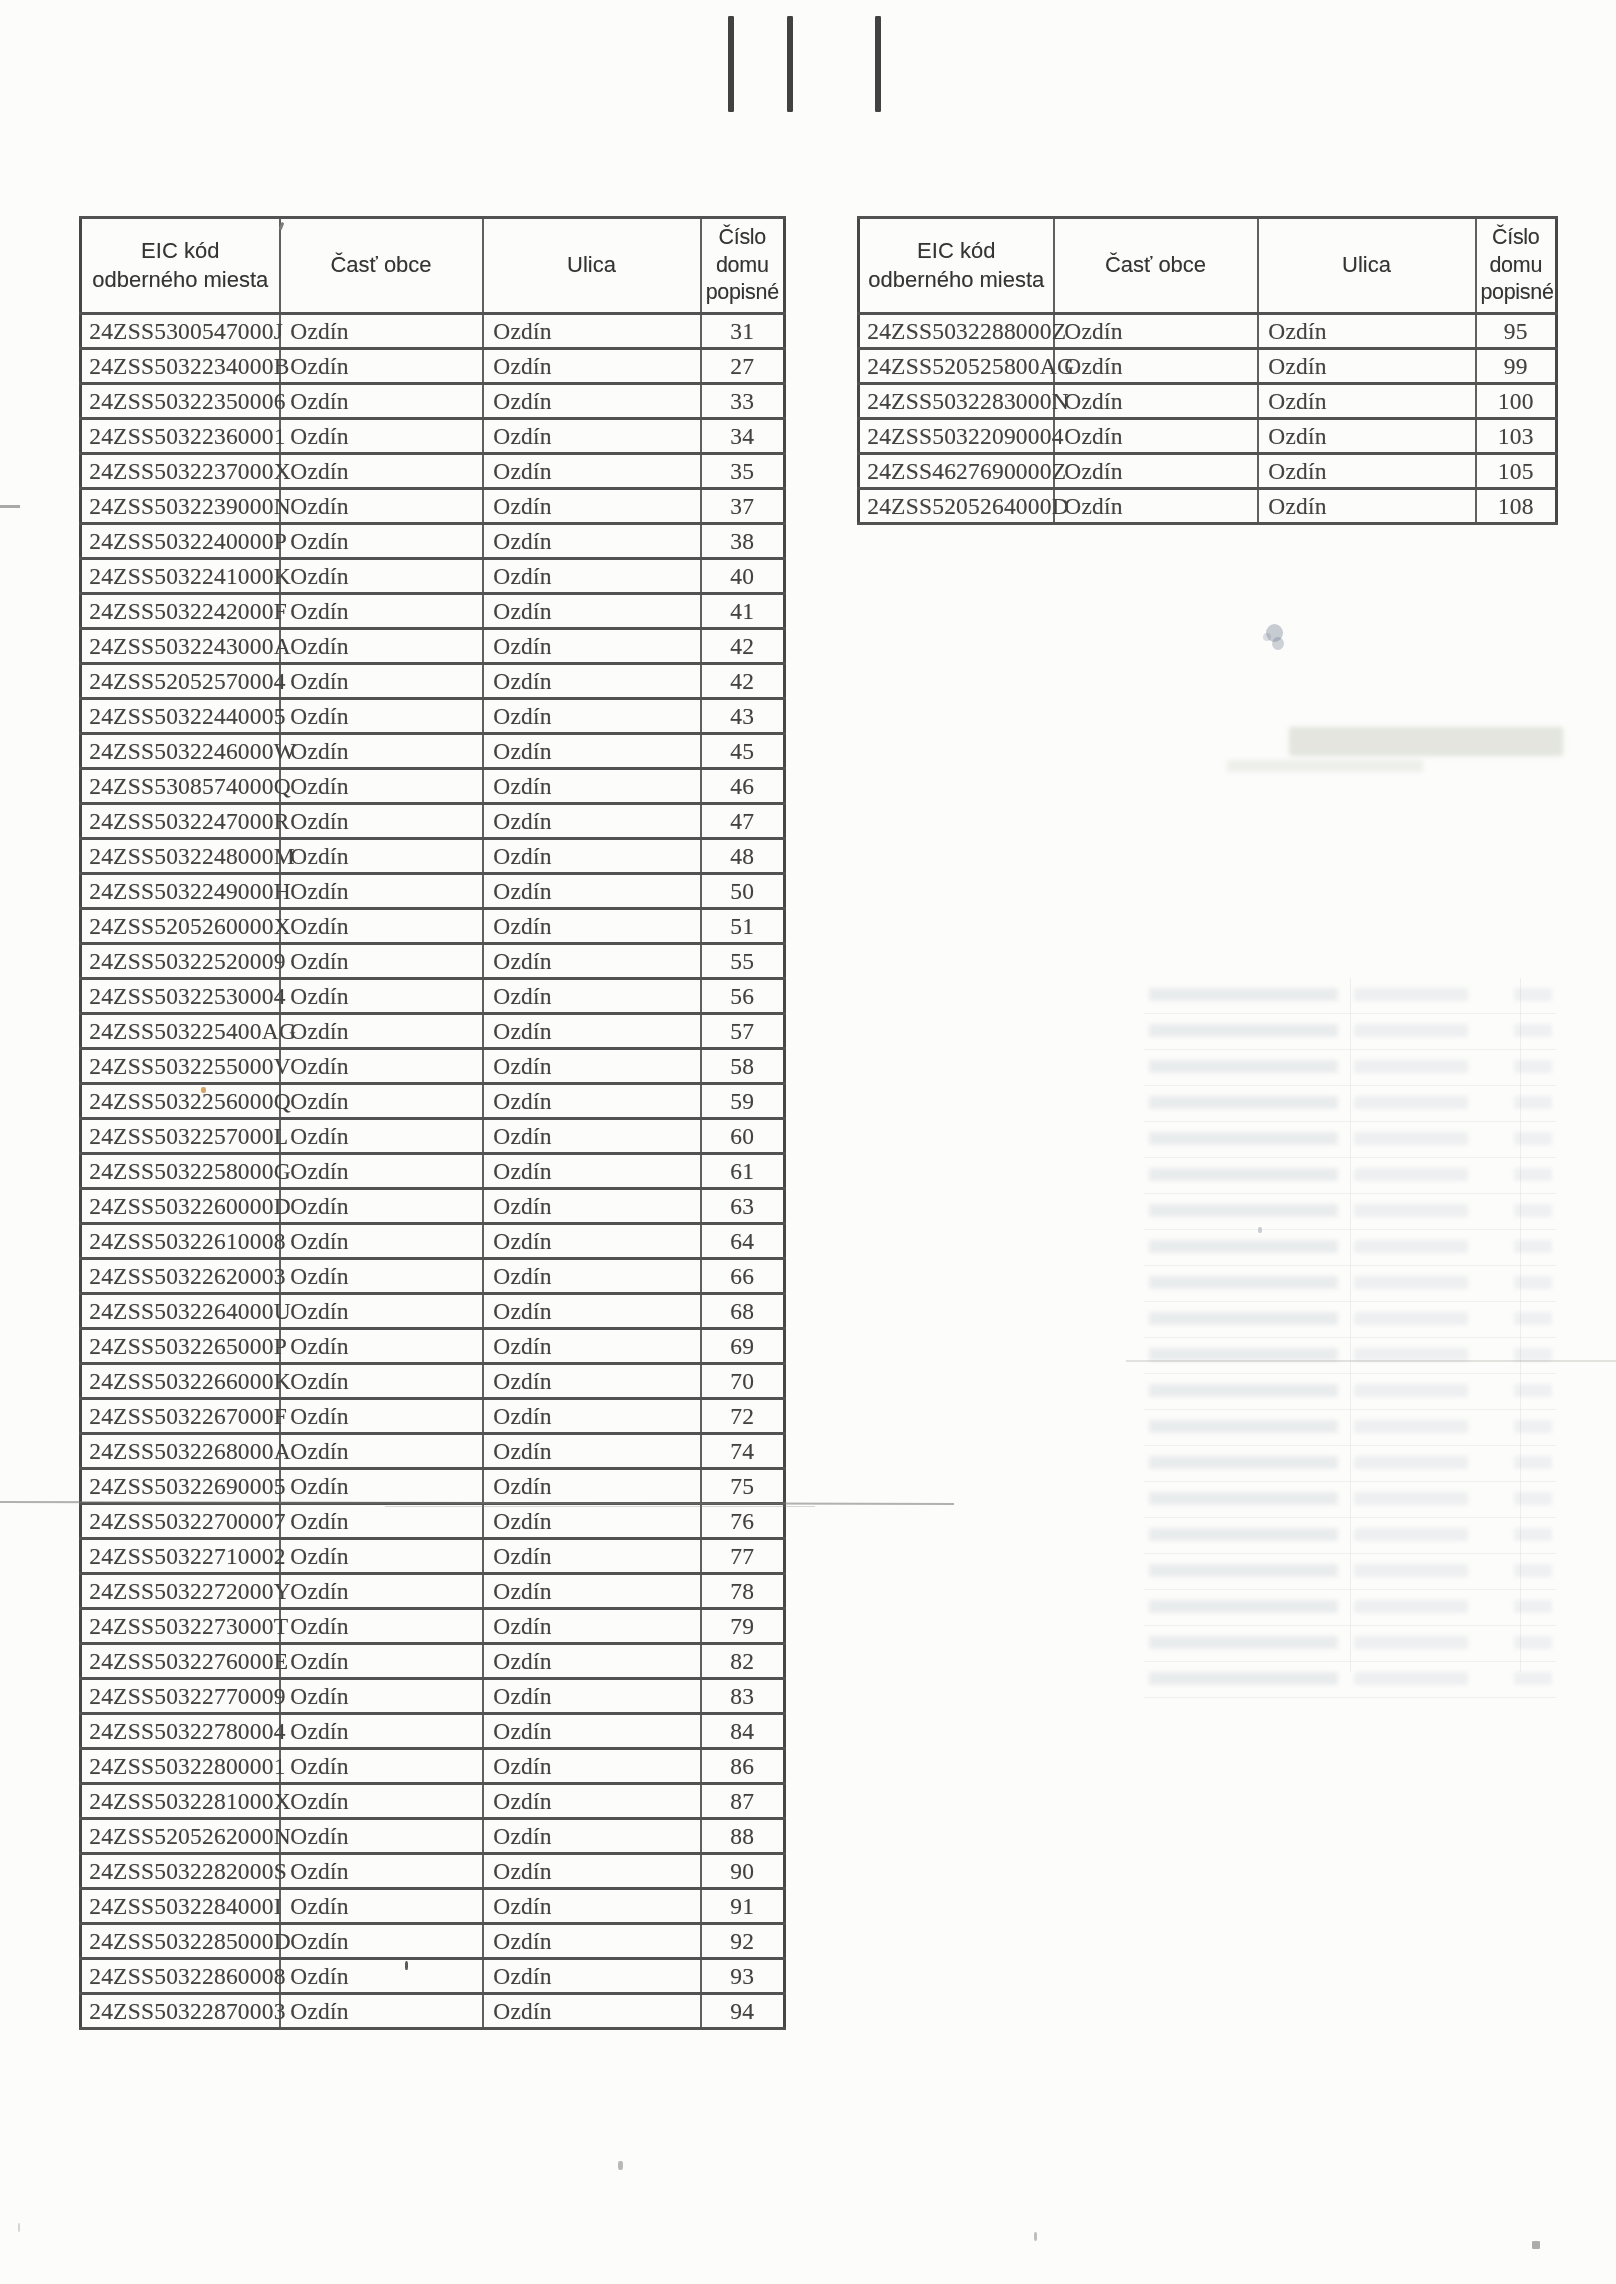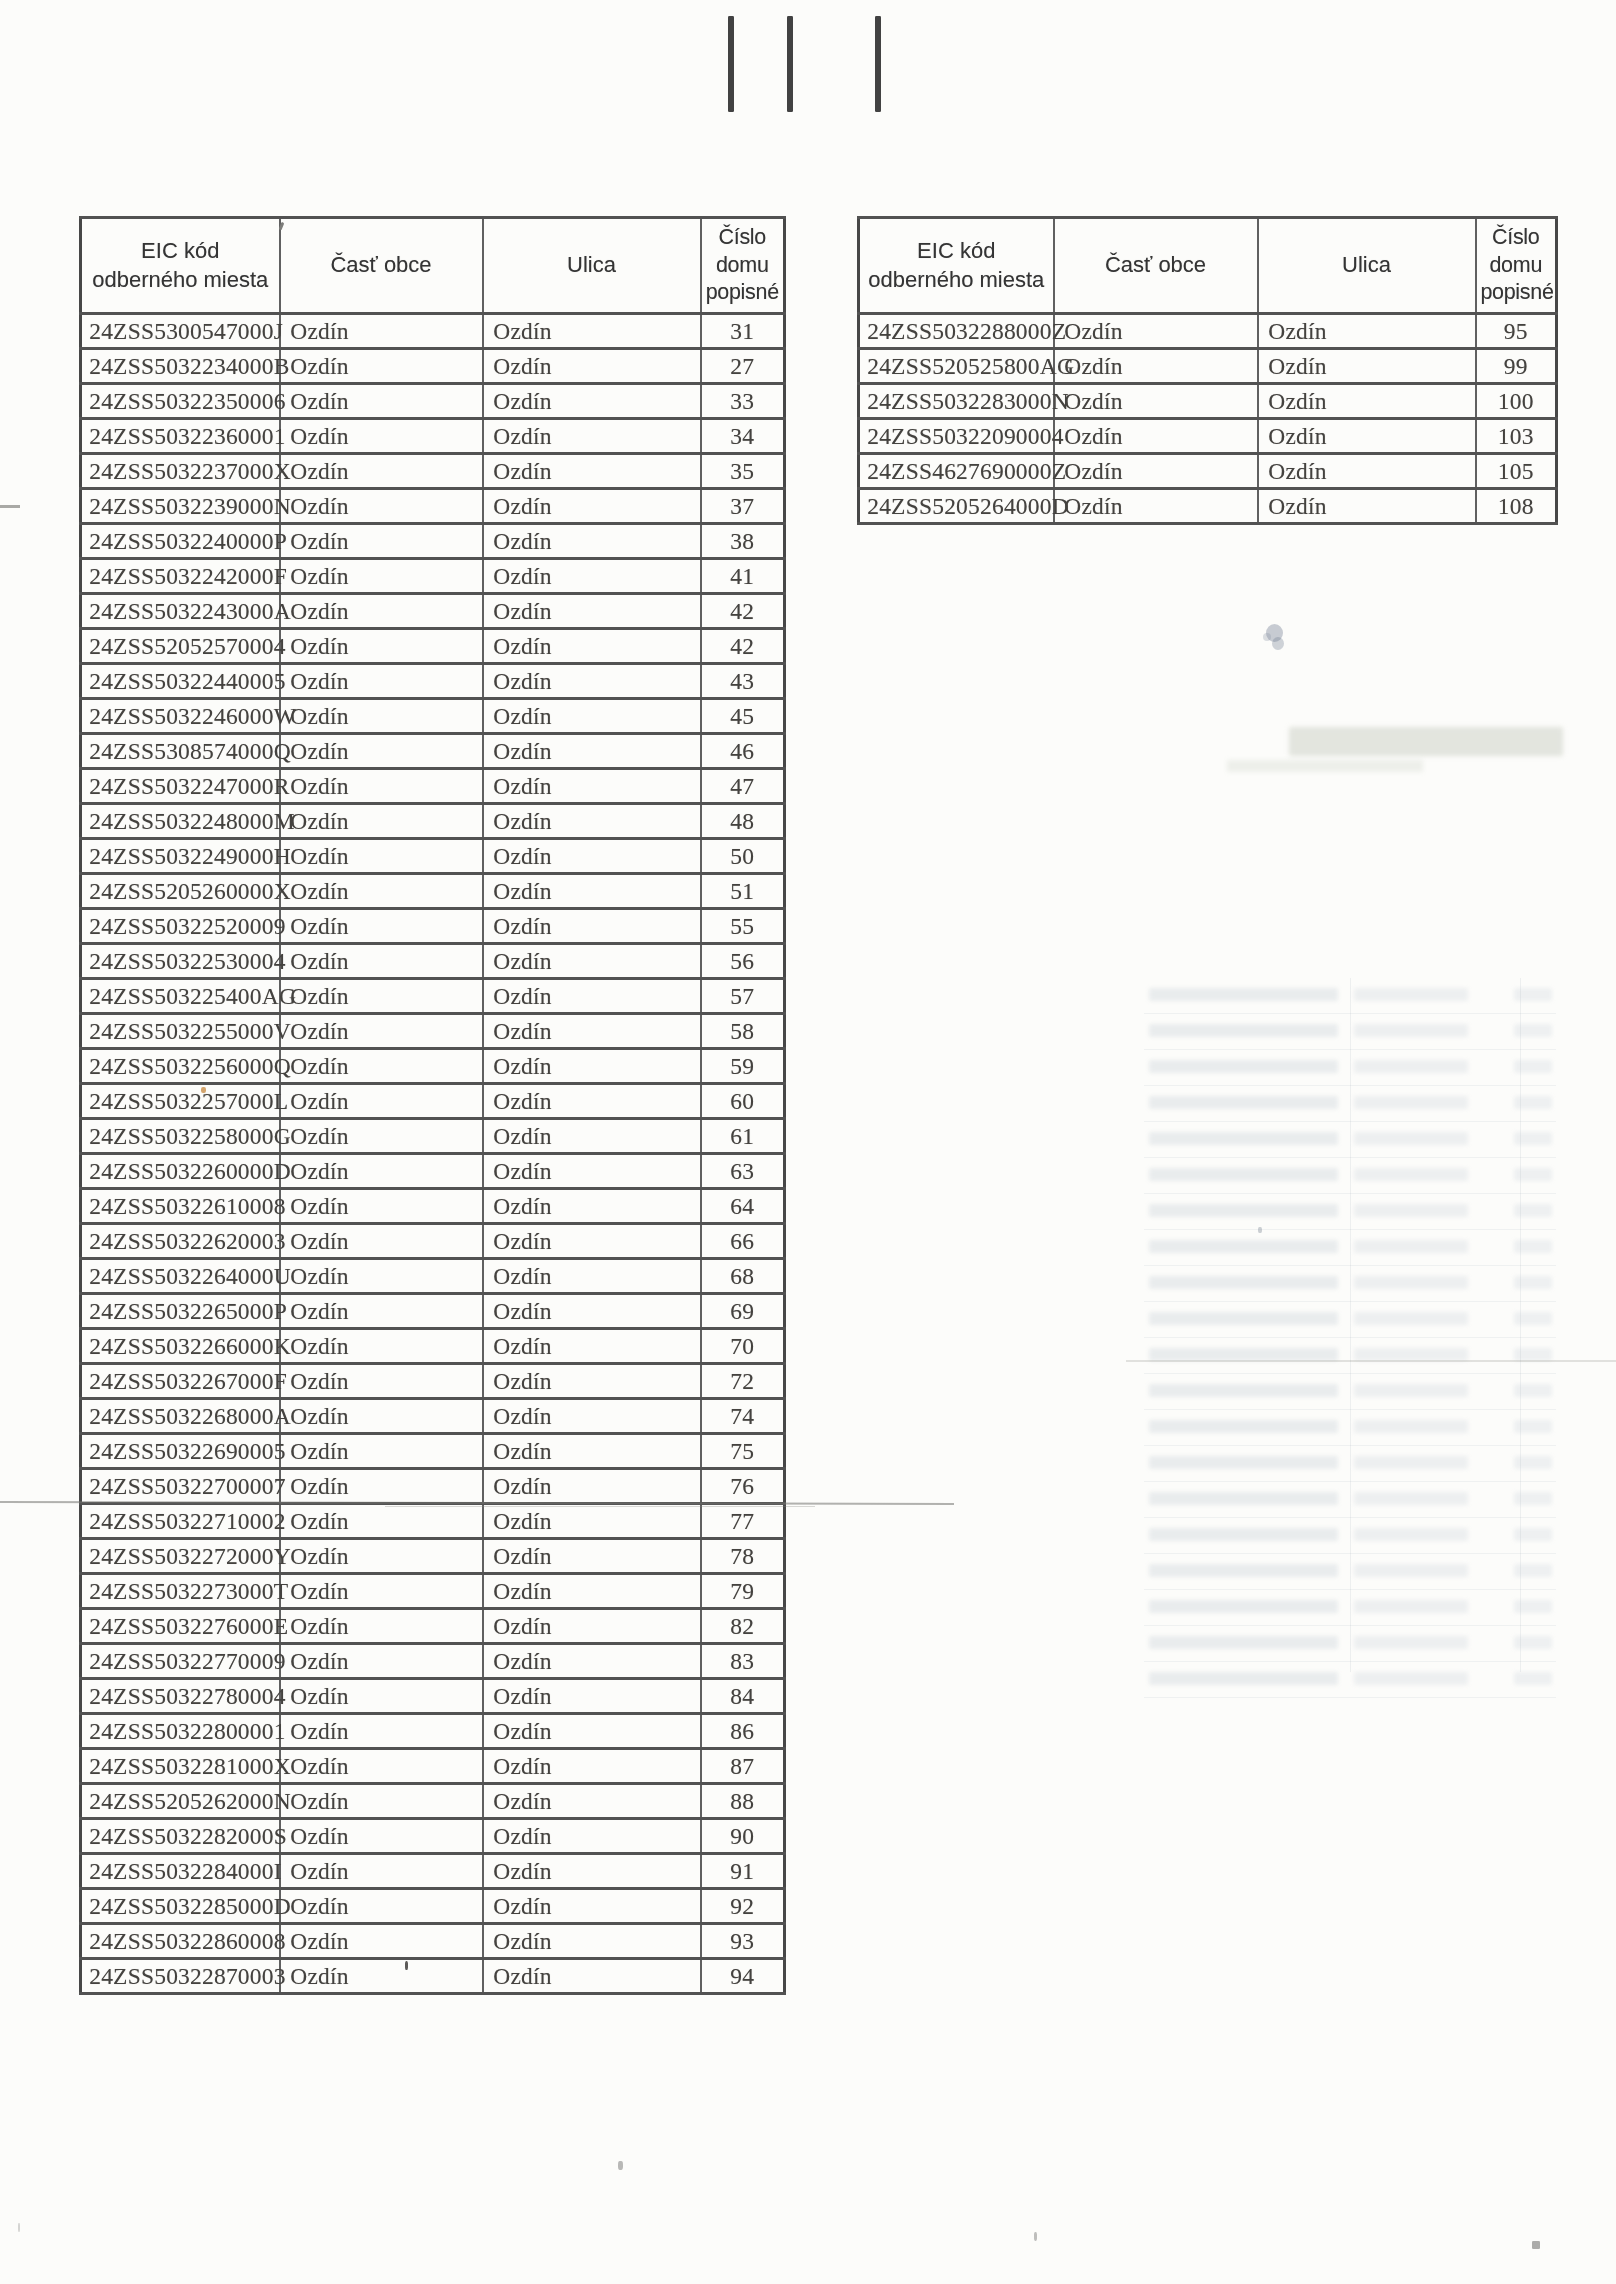--- a/index.html
+++ b/index.html
@@ -163,20 +163,26 @@
           <td class="c2">Ozdín</td>
           <td class="c3">37</td>
         </tr>
         <tr>
           <td class="c0">24ZSS5032240000P</td>
           <td class="c1">Ozdín</td>
           <td class="c2">Ozdín</td>
           <td class="c3">38</td>
         </tr>
         <tr>
+          <td class="c0">24ZSS5032241000K</td>
+          <td class="c1">Ozdín</td>
+          <td class="c2">Ozdín</td>
+          <td class="c3">40</td>
+        </tr>
+        <tr>
           <td class="c0">24ZSS5032242000F</td>
           <td class="c1">Ozdín</td>
           <td class="c2">Ozdín</td>
           <td class="c3">41</td>
         </tr>
         <tr>
           <td class="c0">24ZSS5032243000A</td>
           <td class="c1">Ozdín</td>
           <td class="c2">Ozdín</td>
           <td class="c3">42</td>

